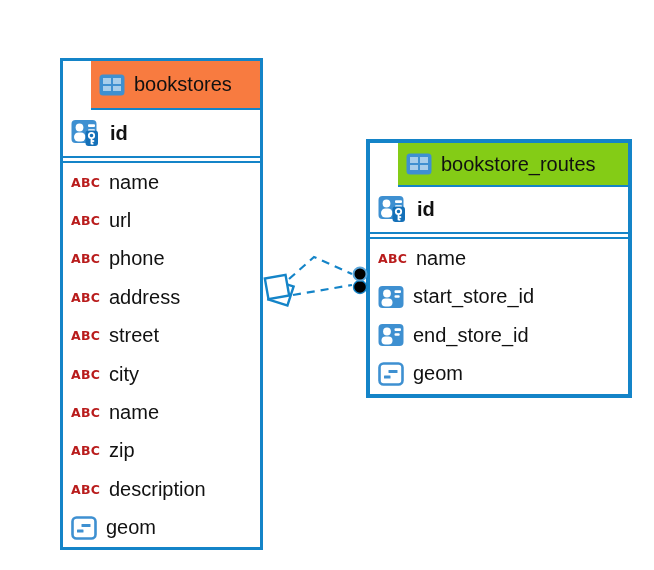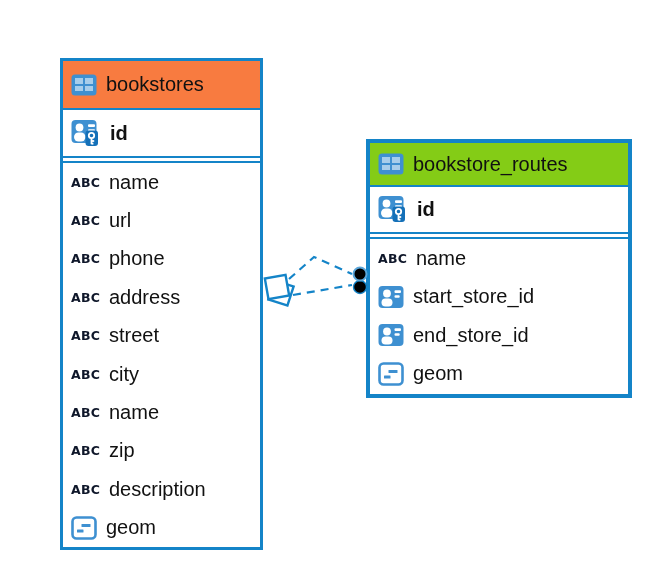--- a/index.html
+++ b/index.html
@@ -21,20 +21,21 @@
   .table.t-left{ left:60px; top:58px; width:203px; height:492px; }
   .table.t-right{ left:366px; top:139px; width:266px; height:259px; border-width:4px; }
 
   .thead{
     box-sizing:border-box;
     display:flex;align-items:center;
     gap:9px;
     padding-left:8px;
     border-bottom:2px solid #1484C8;
     font-size:20px;
+    margin-left:28px;
   }
   .t-left .thead{ height:49px; background:#F87B40; }
   .t-right .thead{ height:44px; background:#84cc16; }
 
   .row{
     box-sizing:border-box;
     display:flex;align-items:center;
     gap:9px;
     padding-left:8px;
     font-size:20px;
@@ -53,21 +54,21 @@
     border-bottom:2px solid #1484C8;
     background:#ffffff;
   }
 
   .abc{
     display:inline-block;
     width:29px;
     font-size:12.5px;
     font-weight:800;
     letter-spacing:0.3px;
-    color:#0f172a;
+    color:#b91c1c;
     font-family:"DejaVu Sans","Liberation Sans",sans-serif;
     flex:0 0 29px;
     text-align:left;
   }
   .icon{ flex:0 0 auto; display:inline-flex; }
 
   svg.overlay{
     position:absolute; left:0; top:0;
     width:654px; height:570px;
     z-index:2;

